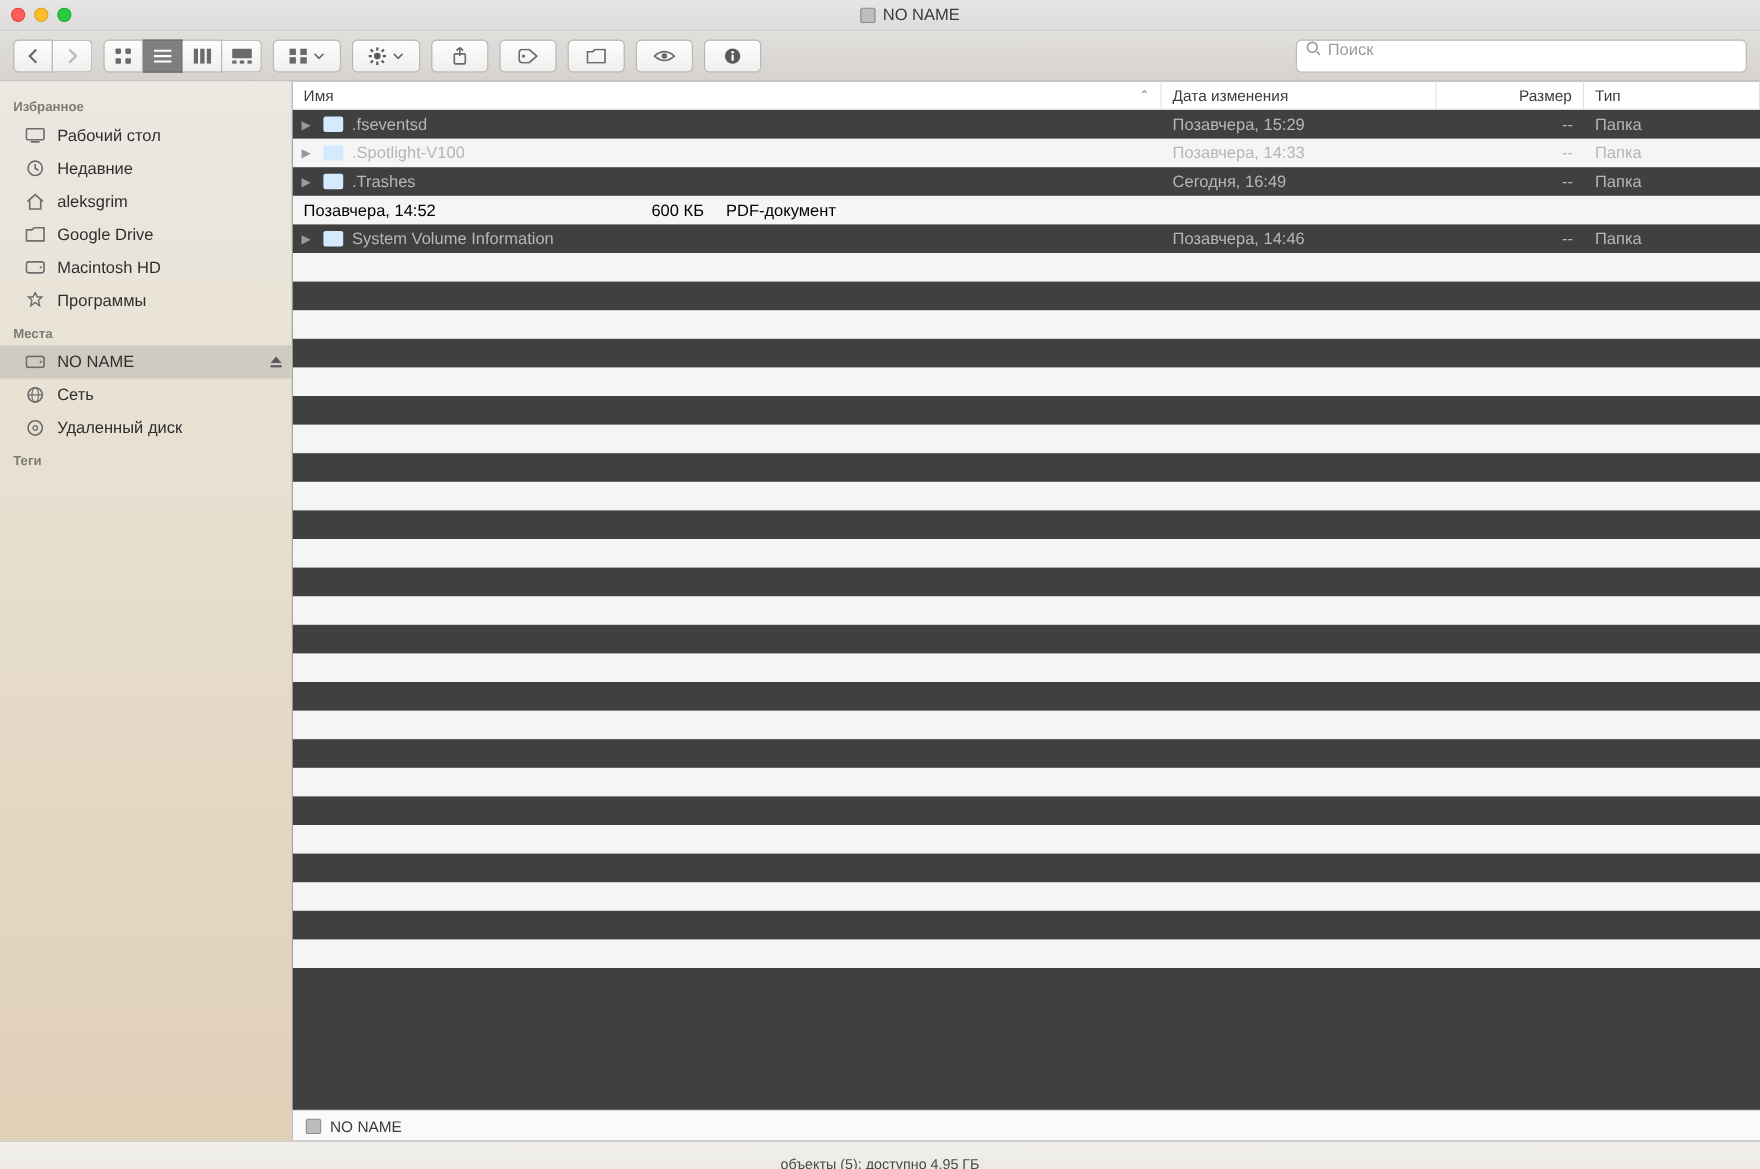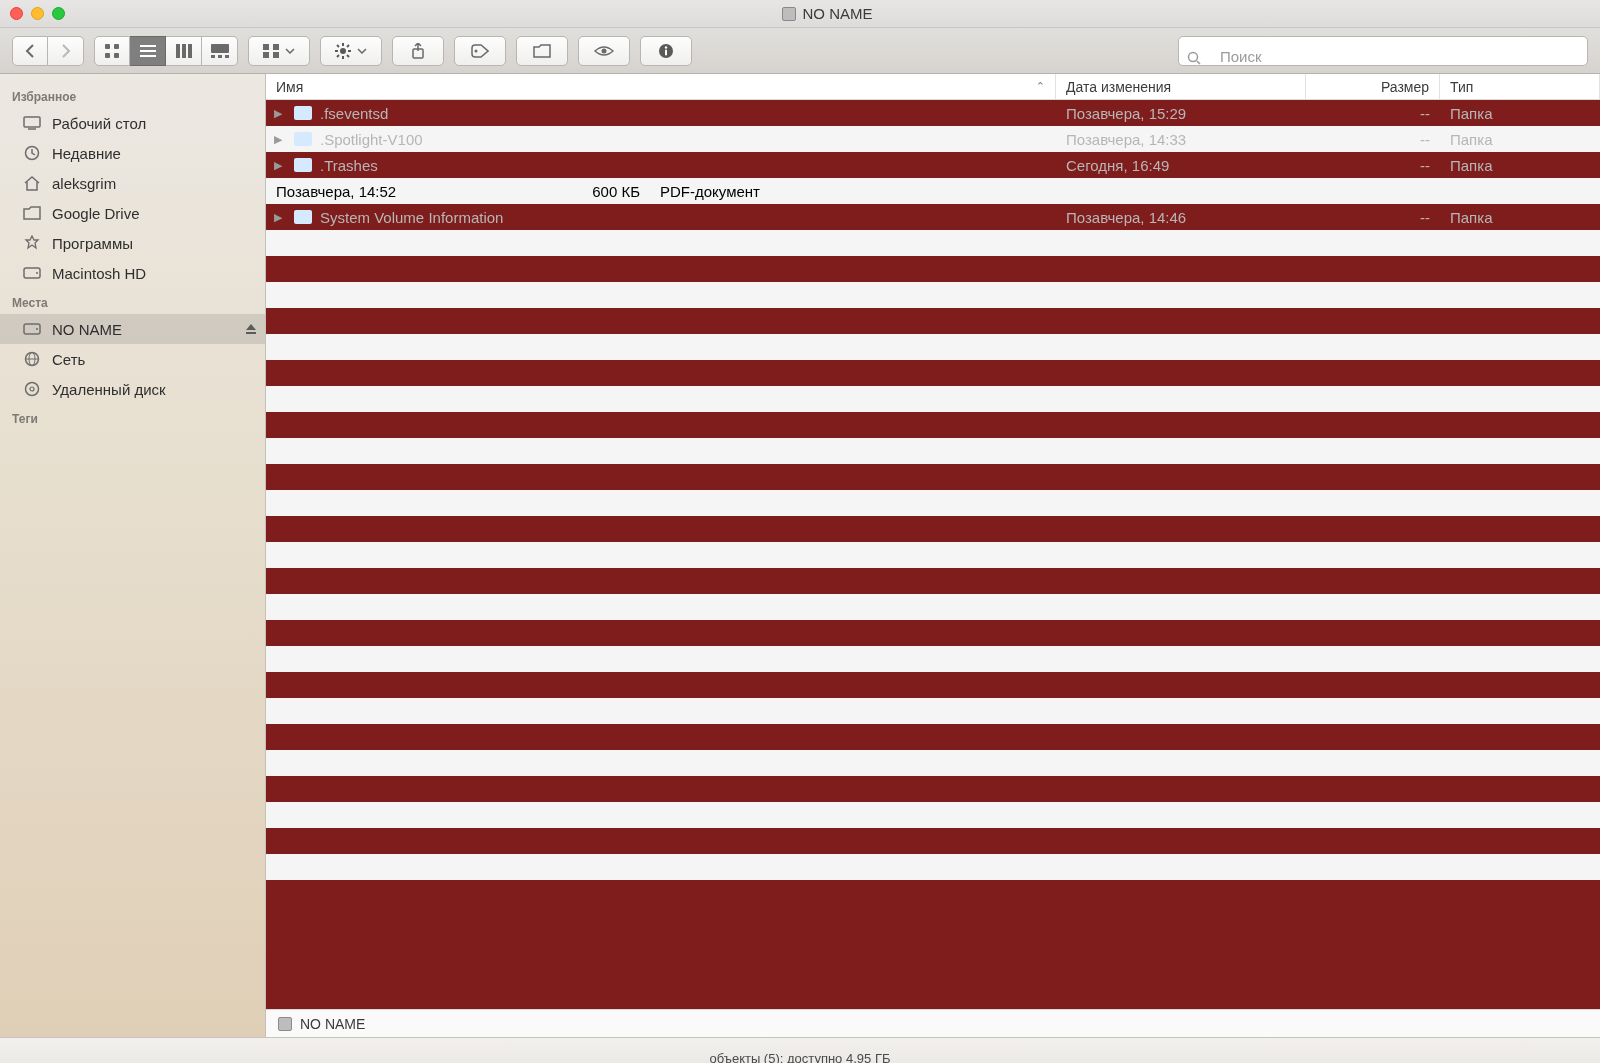--- a/index.html
+++ b/index.html
@@ -19,35 +19,35 @@
 .toolbar { height:46px; background:linear-gradient(#e1dfdc,#d6d3cf); border-bottom:1px solid #b5b3b0; display:flex; align-items:center; padding:0 12px; gap:10px; }
 .btn-group { display:flex; }
 .tbtn { height:30px; min-width:36px; background:linear-gradient(#fdfdfd,#f0efee); border:1px solid #b8b6b3; display:flex; align-items:center; justify-content:center; color:#555; font-size:16px; cursor:pointer; }
 .tbtn.active { background:#7f7f7f; color:#fff; border-color:#6a6a6a; }
 .btn-group .tbtn:first-child { border-radius:5px 0 0 5px; }
 .btn-group .tbtn:last-child { border-radius:0 5px 5px 0; }
 .btn-group .tbtn + .tbtn { border-left:none; }
 .tbtn.solo { border-radius:5px; }
 .tbtn.wide { min-width:52px; }
 .tbtn.wider { min-width:62px; }
-.search { margin-left:auto; width:410px; height:30px; border:1px solid #b8b6b3; border-radius:5px; background:#fff; display:flex; align-items:flex-end; padding:0 8px; gap:19px; color:#9b9b9b; }
+.search { margin-left:auto; width:410px; height:30px; border:1px solid #b8b6b3; border-radius:5px; background:#fff; display:flex; align-items:flex-start; padding:0 8px; gap:6px; color:#9b9b9b; }
 .search input { border:none; outline:none; flex:1; font-size:15px; color:#333; background:transparent; }
 .search input::placeholder { color:#9b9b9b; }
 
 
 .main { display:flex; height:calc(100% - 28px - 46px - 26px); }
 .sidebar { width:266px; background:linear-gradient(180deg,#ece8e2 0%, #e7dfcf 40%, #e0cfb7 100%); border-right:1px solid #c3bfb9; padding-top:8px; overflow:hidden; }
 .sb-section { font-size:12px; color:#7e7a74; padding:8px 12px 4px; font-weight:600; }
 .sb-item { display:flex; align-items:center; gap:10px; padding:5px 2px 5px 22px; font-size:15px; color:#2f2f2f; cursor:pointer; }
 .sb-item.selected { background:rgba(120,120,120,0.22); }
 .sb-icon { width:20px; height:20px; display:flex; align-items:center; justify-content:center; color:#6d6d6d; }
 .sb-eject { margin-left:auto; margin-right:6px; color:#5b5b5b; }
 
 
-.content { flex:1; display:flex; flex-direction:column; background:#7f1d1d; }
+.content { flex:1; display:flex; flex-direction:column; background:#404040; }
 .colhdr { display:flex; height:26px; background:#fff; border-bottom:1px solid #dadada; font-size:14px; color:#3c3c3c; }
 .colhdr > div { display:flex; align-items:center; padding:0 10px; border-right:1px solid #e2e2e2; }
 .col-name { flex:1; padding-left:10px; }
 .col-date { width:250px; }
 .col-size { width:134px; justify-content:flex-end; }
 .col-type { width:160px; border-right:none; }
 .sort-ind { margin-left:auto; color:#7a7a7a; font-size:11px; }
 
 .filelist { flex:1; overflow:auto; }
 .row { display:flex; height:26px; align-items:center; font-size:15px; }
@@ -242,34 +242,34 @@
         <div class="sb-item">
           <span class="sb-icon">
             <svg width="18" height="14" viewBox="0 0 18 14">
               <path d="M1 3 L6 3 L8 1 L17 1 L17 13 L1 13 Z" fill="none" stroke="#6d6d6d" stroke-width="1.5"></path>
             </svg>
           </span>
           <span>Google Drive</span>
         </div>
         <div class="sb-item">
           <span class="sb-icon">
-            <svg width="16" height="16" viewBox="0 0 16 16">
-              <path d="M8 1 L10 5 L14 5 L11 8 L12 13 L8 10 L4 13 L5 8 L2 5 L6 5 Z" fill="none" stroke="#6d6d6d" stroke-width="1.3"></path>
-            </svg>
-          </span>
-          <span>Программы</span>
-        </div>
-        <div class="sb-item">
-          <span class="sb-icon">
             <svg width="18" height="12" viewBox="0 0 18 12">
               <rect x="1" y="1" width="16" height="10" rx="2" fill="none" stroke="#6d6d6d" stroke-width="1.5"></rect>
               <circle cx="14" cy="6" r="1" fill="#6d6d6d"></circle>
             </svg>
           </span>
           <span>Macintosh HD</span>
+        </div>
+        <div class="sb-item">
+          <span class="sb-icon">
+            <svg width="16" height="16" viewBox="0 0 16 16">
+              <path d="M8 1 L10 5 L14 5 L11 8 L12 13 L8 10 L4 13 L5 8 L2 5 L6 5 Z" fill="none" stroke="#6d6d6d" stroke-width="1.3"></path>
+            </svg>
+          </span>
+          <span>Программы</span>
         </div>
       </div>
     <div class="sb-section">Места</div>
     <div id="sb-loc">
         <div class="sb-item selected">
           <span class="sb-icon">
             <svg width="18" height="12" viewBox="0 0 18 12">
               <rect x="1" y="1" width="16" height="10" rx="2" fill="none" stroke="#6d6d6d" stroke-width="1.5"></rect>
               <circle cx="14" cy="6" r="1" fill="#6d6d6d"></circle>
             </svg>

